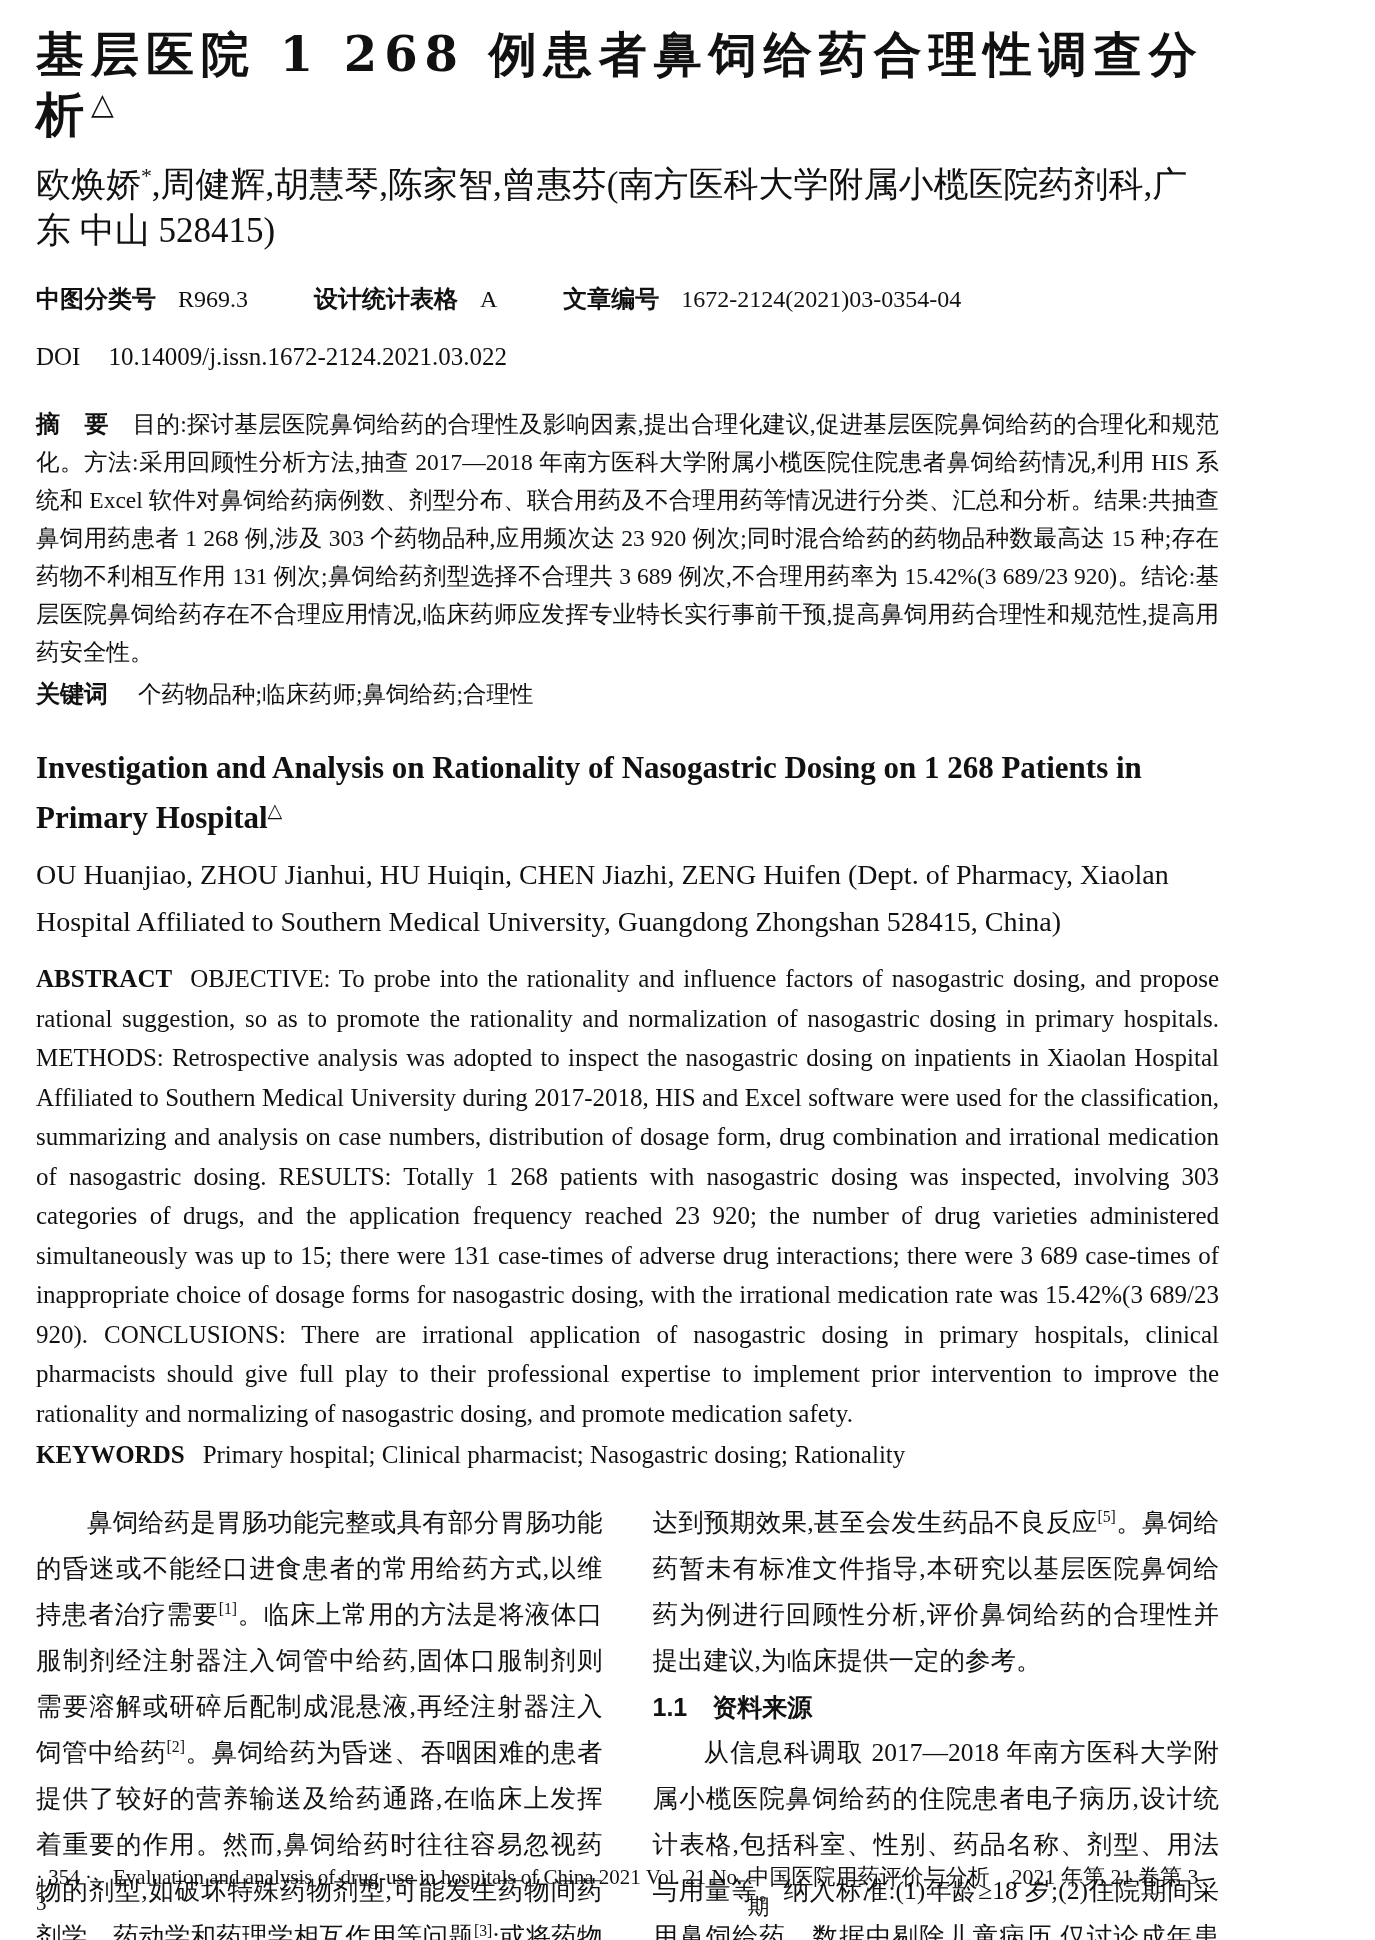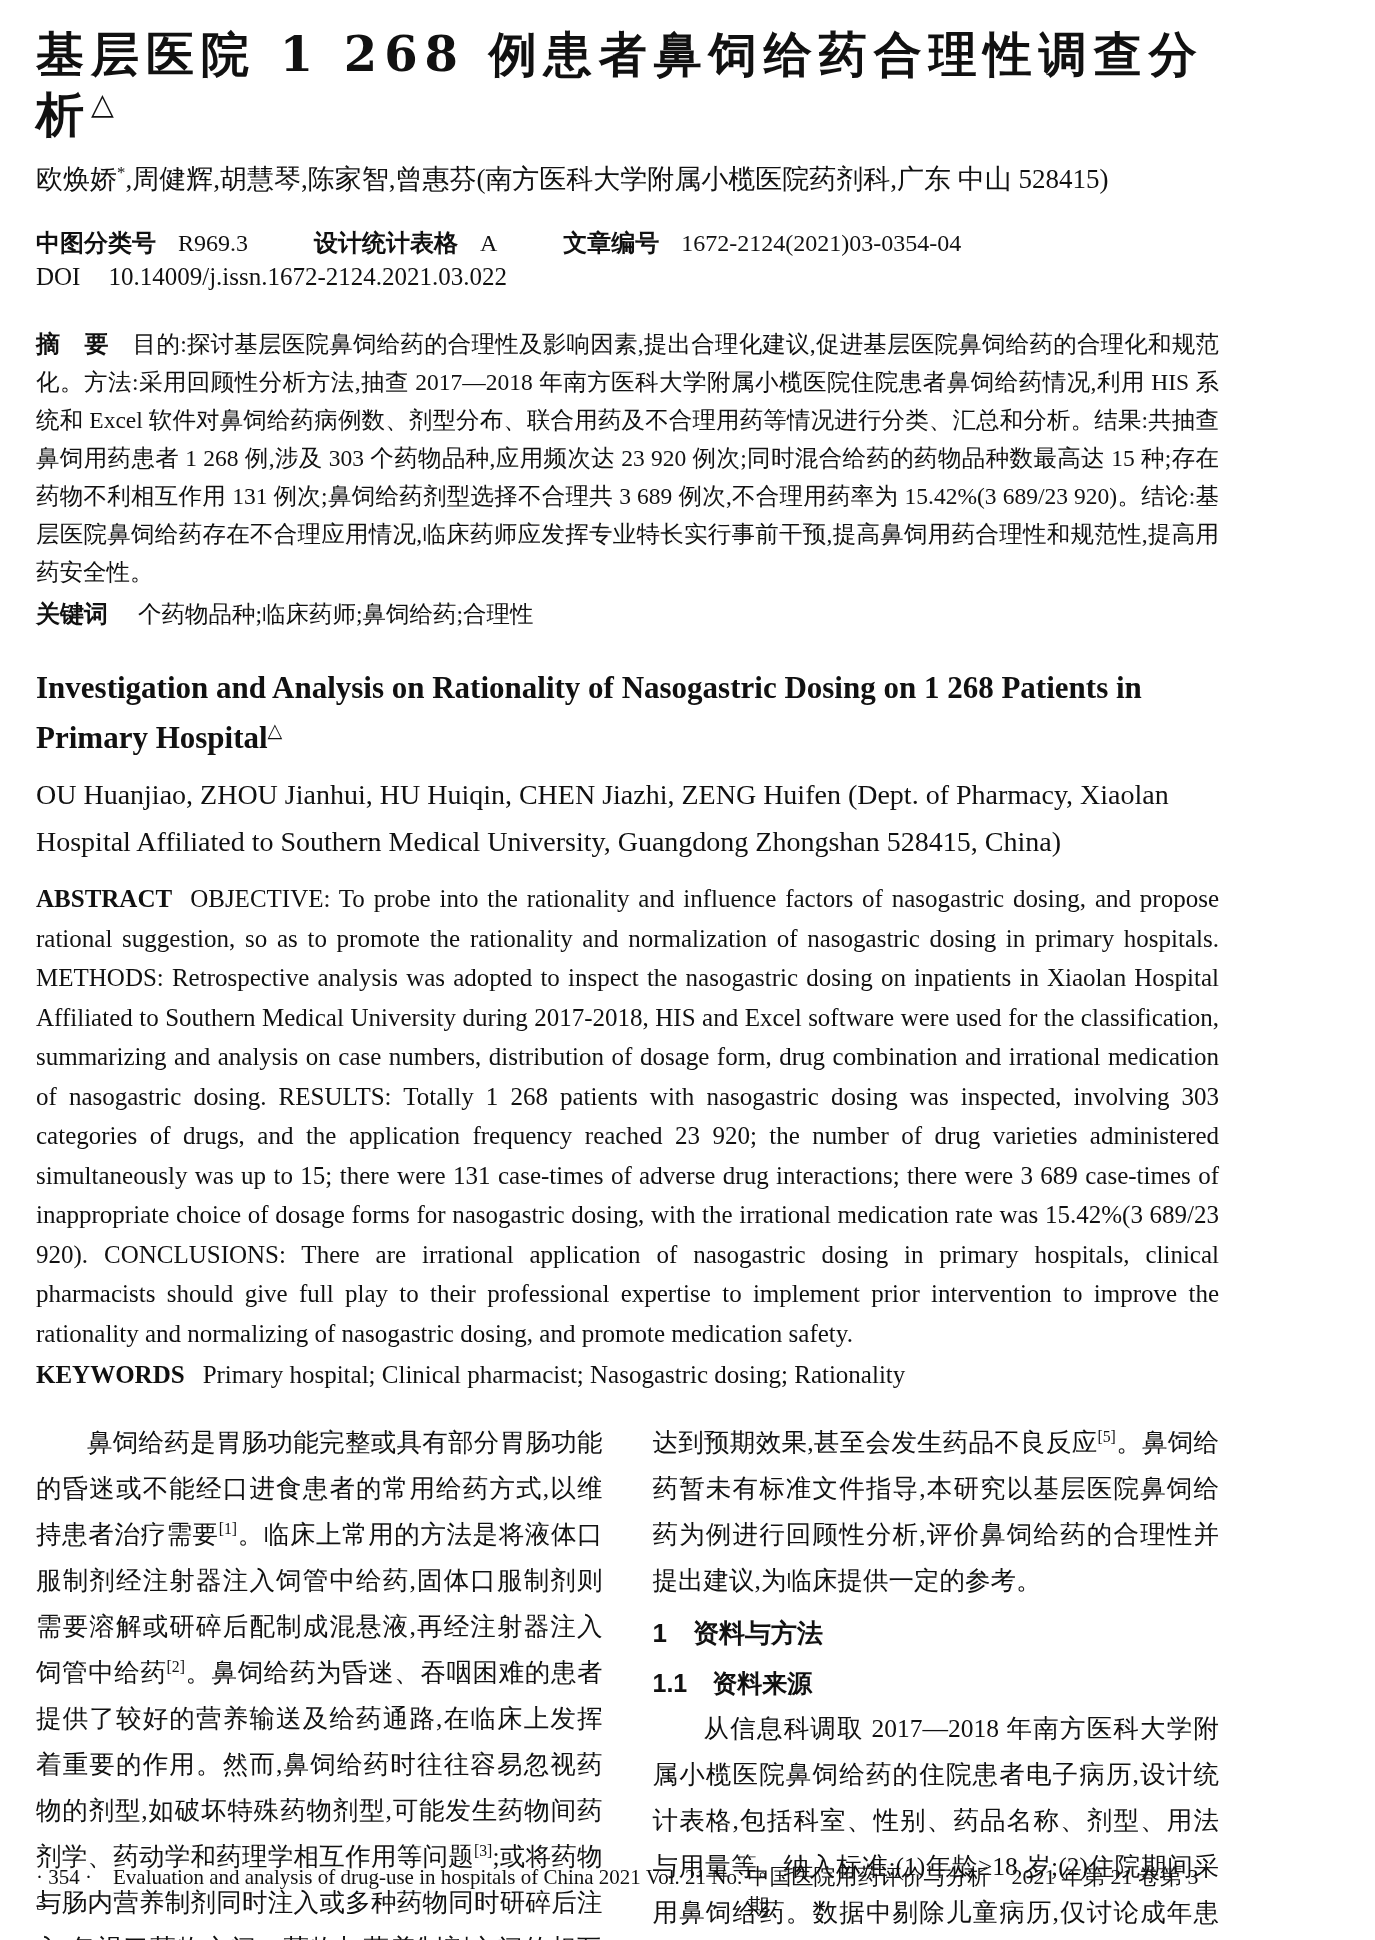--- a/index.html
+++ b/index.html
@@ -22,34 +22,34 @@
   .title-zh {
     margin: 10px 0 0 0;
     font-size: 48px; font-weight: bold;
     letter-spacing: 7px;
     line-height: 1.25;
     font-family: "DejaVu Serif", "Liberation Serif", serif;
   }
   .title-zh sup { letter-spacing: 0; }
   .authors-zh {
     margin: 18px 0 0 0;
-    font-size: 27px; line-height: 1.3;
+    font-size: 35px; line-height: 1.3;
   }
   .meta-line {
     margin: 30px 0 0 0;
     font-size: 24px;
     display: flex; align-items: baseline;
   }
   .meta-group { margin-right: 66px; white-space: nowrap; }
   .hei {
     font-family: "Liberation Sans", "DejaVu Sans", sans-serif;
     font-weight: bold; font-style: normal;
   }
   .meta-val { margin-left: 22px; }
-  .doi-line { margin: 4px 0 0 0; font-size: 25px; }
+  .doi-line { margin: 28px 0 0 0; font-size: 25px; }
   .doi-label { margin-right: 28px; }
 
   
   .abstract-zh {
     margin: 34px 0 0 0;
     font-size: 23.5px; line-height: 38px;
     text-align: justify;
   }
   .abstract-zh .label { margin-right: 24px; font-size: 24px; }
   .keywords-zh {
@@ -148,21 +148,20 @@
 
   <div class="columns">
 
     <div class="col col-left">
       <p class="body-para indent">鼻饲给药是胃肠功能完整或具有部分胃肠功能的昏迷或不能经口进食患者的常用给药方式,以维持患者治疗需要<sup>[1]</sup>。临床上常用的方法是将液体口服制剂经注射器注入饲管中给药,固体口服制剂则需要溶解或研碎后配制成混悬液,再经注射器注入饲管中给药<sup>[2]</sup>。鼻饲给药为昏迷、吞咽困难的患者提供了较好的营养输送及给药通路,在临床上发挥着重要的作用。然而,鼻饲给药时往往容易忽视药物的剂型,如破坏特殊药物剂型,可能发生药物间药剂学、药动学和药理学相互作用等问题<sup>[3]</sup>;或将药物与肠内营养制剂同时注入或多种药物同时研碎后注入,忽视了药物之间、药物与营养制剂之间的相互作用<sup>[4]</sup>。不合理的鼻饲给药可能导致药物疗效降低,无法</p>
 
     </div>
 
     <div class="col col-right">
       <p class="body-para">达到预期效果,甚至会发生药品不良反应<sup>[5]</sup>。鼻饲给药暂未有标准文件指导,本研究以基层医院鼻饲给药为例进行回顾性分析,评价鼻饲给药的合理性并提出建议,为临床提供一定的参考。</p>
-      <h3 class="sec-head">1　资料与方法</h3>
       <h4 class="subsec-head">1.1　资料来源</h4>
       <p class="body-para indent">从信息科调取 2017—2018 年南方医科大学附属小榄医院鼻饲给药的住院患者电子病历,设计统计表格,包括科室、性别、药品名称、剂型、用法与用量等。纳入标准:(1)年龄≥18 岁;(2)住院期间采用鼻饲给药。数据中剔除儿童病历,仅讨论成年患者。</p>
       <h4 class="subsec-head">1.2　方法</h4>
       <p class="body-para indent">利用 Excel 软件对鼻饲给药信息进行分类、汇总和分析。通过中国医院数字图书馆期刊全文数据库、PubMed 等专业数</p>
     </div>
 
   </div>
 
   <div class="footer">
     <span class="footer-left">· 354 ·　Evaluation and analysis of drug-use in hospitals of China 2021 Vol. 21 No. 3</span>

